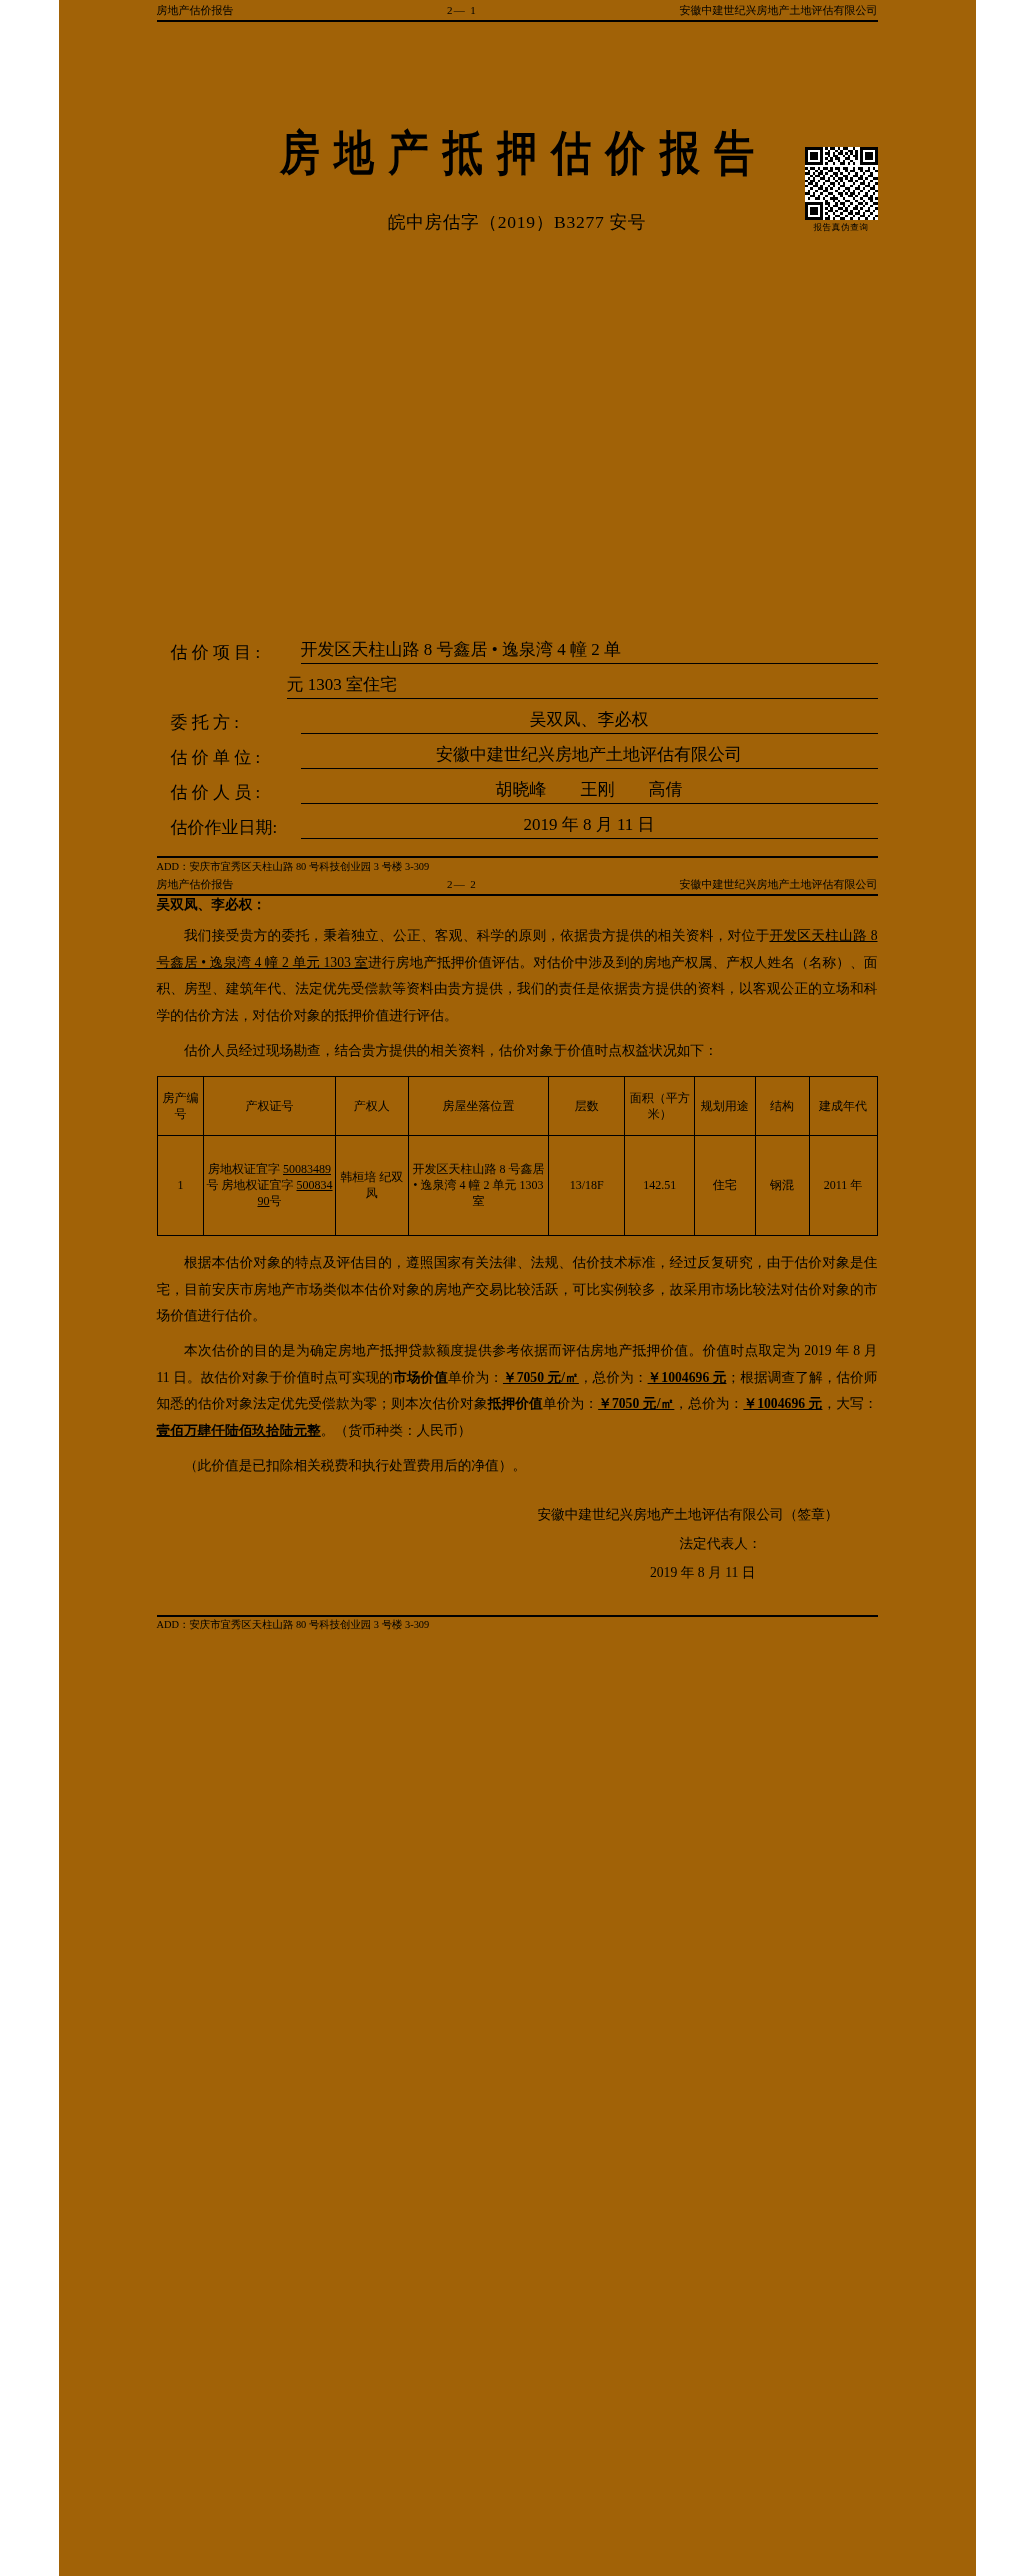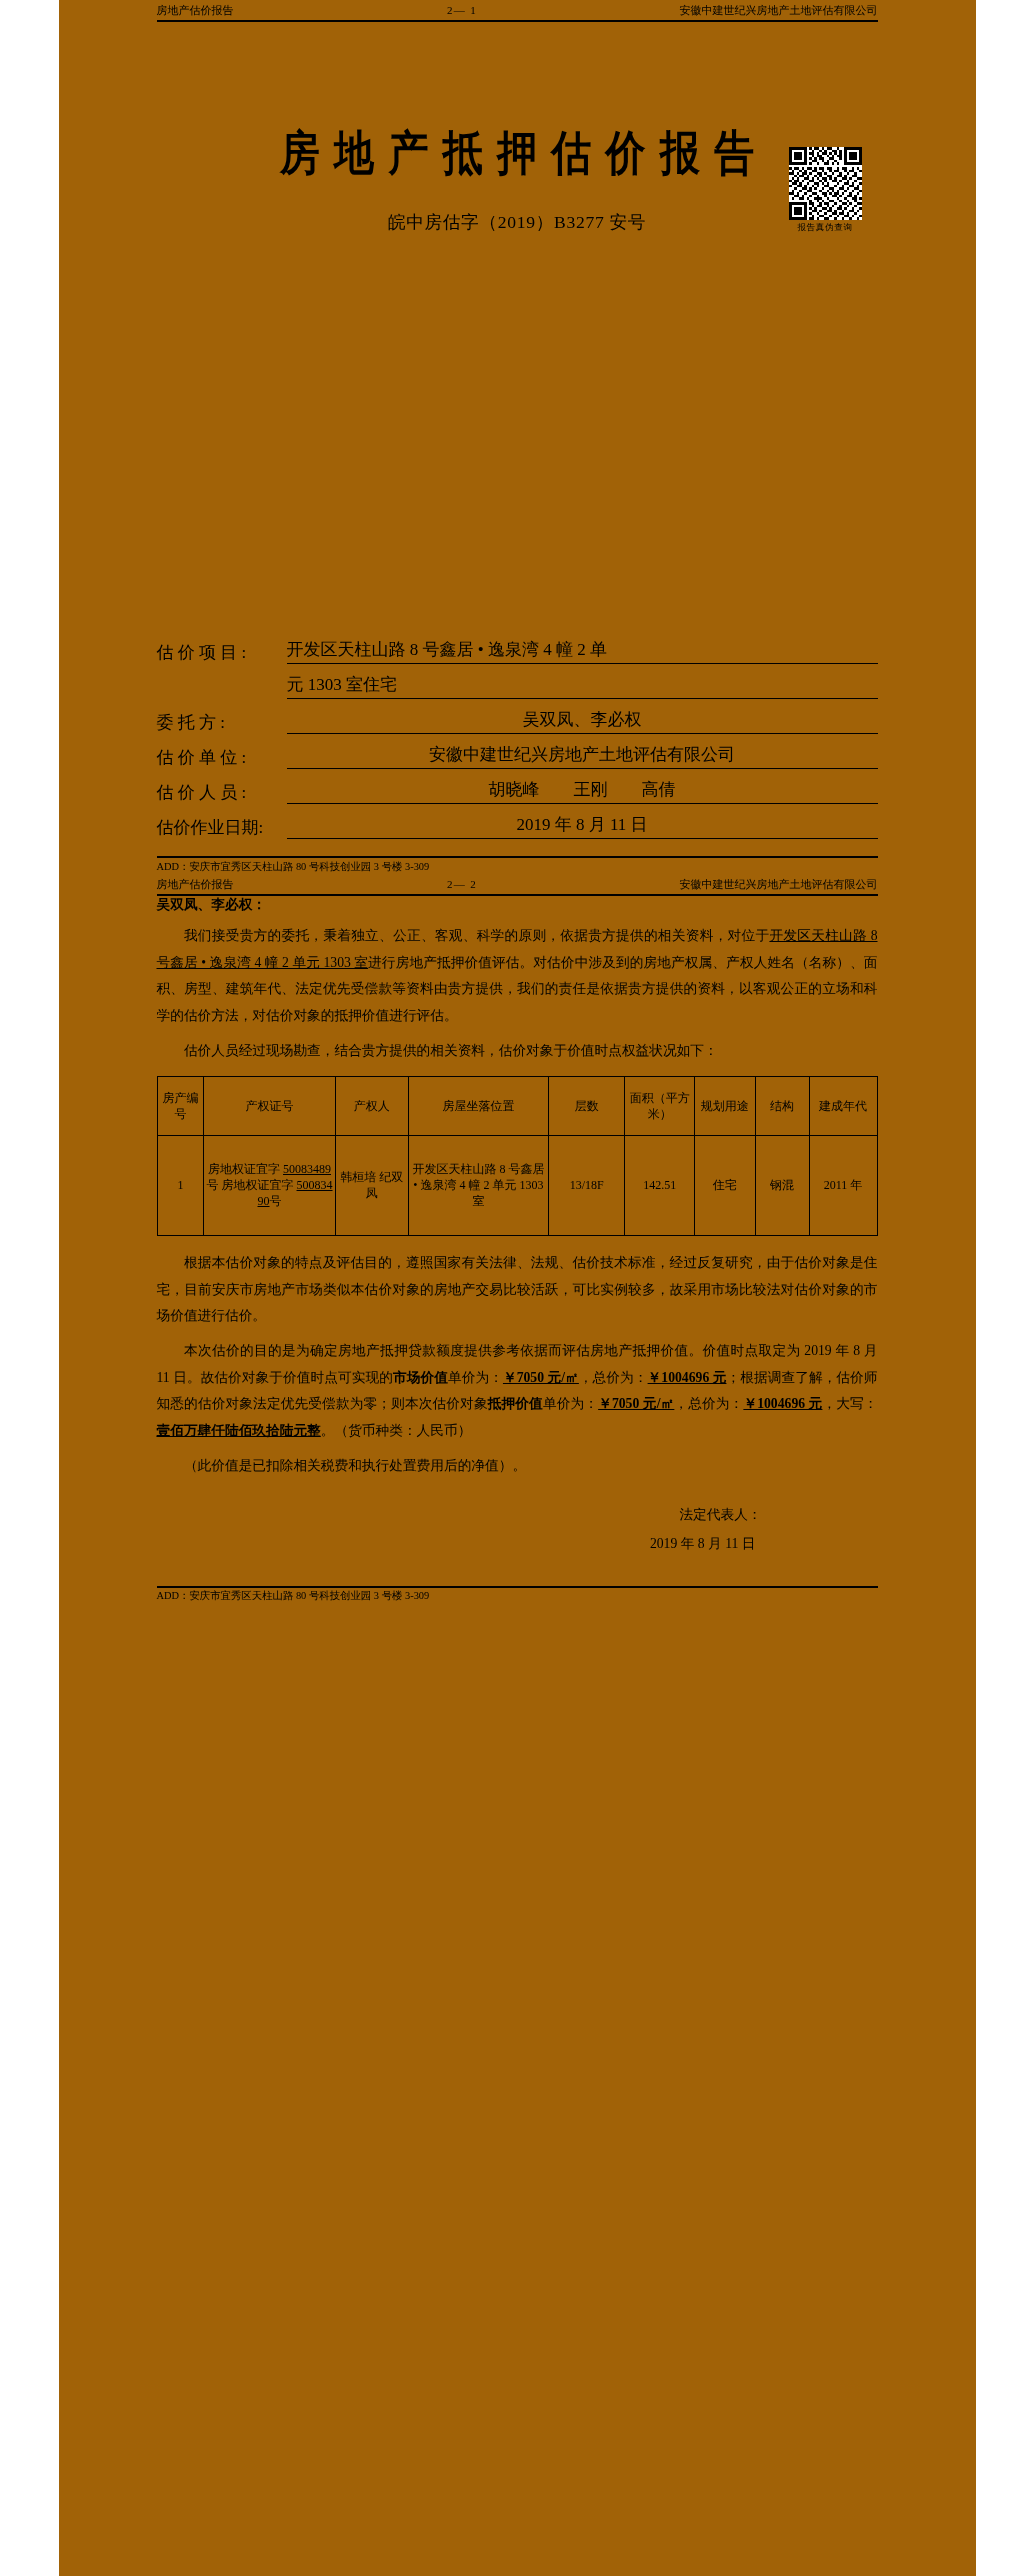--- a/index.html
+++ b/index.html
@@ -37,21 +37,21 @@
     border-top: 2px solid #000;
   }
 
   
   .cover {
     padding: 0 98px;
     position: relative;
   }
   .qr-wrap {
     position: absolute;
-    right: 114px;
+    right: 98px;
     top: 26px;
     width: 73px;
     text-align: center;
   }
   .qr-code {
     width: 73px;
     height: 73px;
     display: block;
   }
   .qr-caption {
@@ -88,20 +88,21 @@
     font-size: 17px;
     margin-bottom: 9px;
   }
   .field-label {
     flex: 0 0 130px;
     white-space: nowrap;
     display: flex;
     justify-content: space-between;
     padding-right: 2.6px;
     box-sizing: border-box;
+    margin-left: 14px;
   }
   .field-label.tight { display: block; letter-spacing: 0; }
   .field-value {
     flex: 1 1 auto;
     border-bottom: 1.3px solid #000;
     text-align: center;
     padding-bottom: 2px;
     min-height: 22px;
     box-sizing: border-box;
   }
@@ -558,20 +559,21 @@
     </table>
 
     <p class="body">根据本估价对象的特点及评估目的，遵照国家有关法律、法规、估价技术标准，经过反复研究，由于估价对象是住宅，目前安庆市房地产市场类似本估价对象的房地产交易比较活跃，可比实例较多，故采用市场比较法对估价对象的市场价值进行估价。</p>
 
     <p class="body"><span>本次估价的目的是为确定房地产抵押贷款额度提供参考依据而评估房地产抵押价值。价值时点取定为 2019 年 8 月 11 日。故估价对象于价值时点可实现的</span><span class="b">市场价值</span><span>单价为：</span><span class="bu">￥7050 元/㎡</span><span>，总价为：</span><span class="bu">￥1004696 元</span><span>；根据调查了解，估价师知悉的估价对象法定优先受偿款为零；则本次估价对象</span><span class="b">抵押价值</span><span>单价为：</span><span class="bu">￥7050 元/㎡</span><span>，总价为：</span><span class="bu">￥1004696 元</span><span>，大写：</span><span class="bu">壹佰万肆仟陆佰玖拾陆元整</span><span>。（货币种类：人民币）</span></p>
 
     <p class="body">（此价值是已扣除相关税费和执行处置费用后的净值）。</p>
 
 
     <div class="sign-block">
+      <div class="sign-name">安徽中建世纪兴房地产土地评估有限公司（签章）</div>
       <div class="sign-legal">法定代表人：</div>
       <div class="sign-date">2019 年 8 月 11 日</div>
     </div>
 
   </div>
 
   <div class="bottom-rule"></div>
   <div class="bottom-addr">ADD：安庆市宜秀区天柱山路 80 号科技创业园 3 号楼 3-309</div>
 
 </div>

